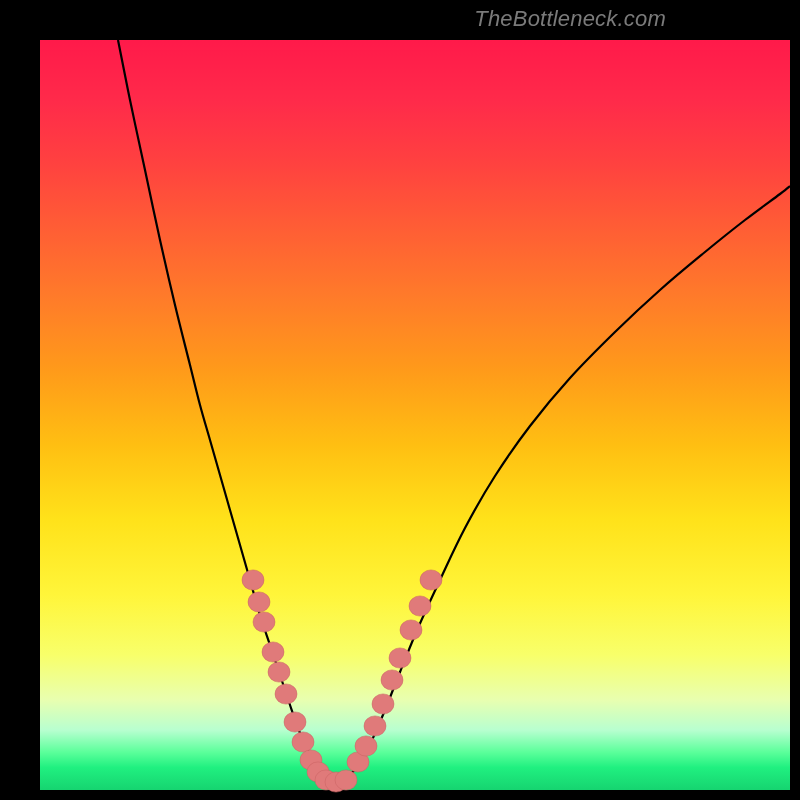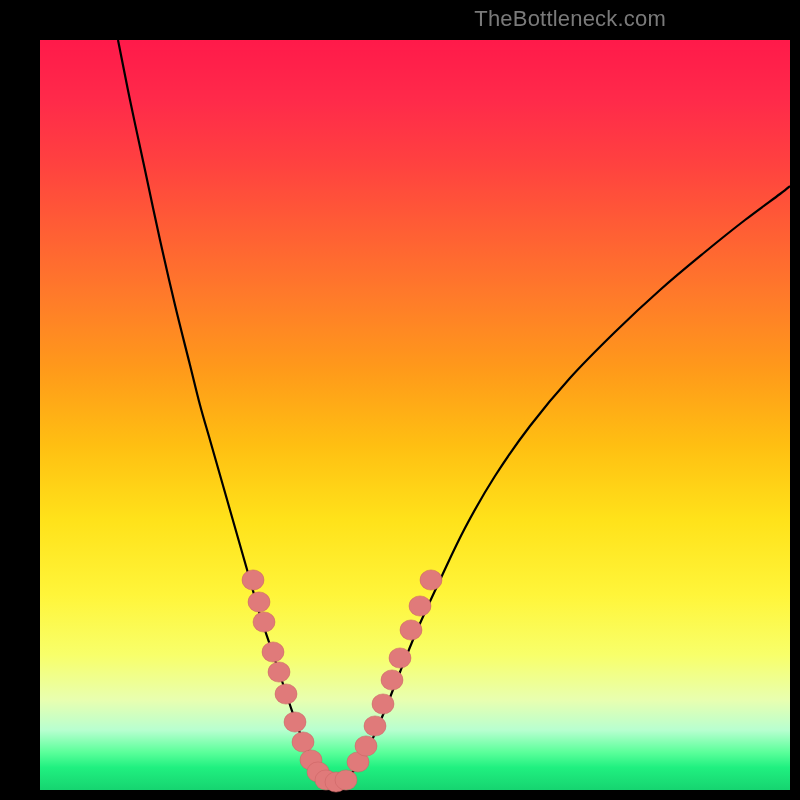--- a/index.html
+++ b/index.html
@@ -9,20 +9,21 @@
     height: 800px;
     background: #000;
     overflow: hidden;
     font-family: Arial, Helvetica, sans-serif;
   }
   .frame {
     position: relative;
     width: 676px;
     height: 800px;
     background: #000;
+    font-style: italic;
   }
   .plot-area {
     position: absolute;
     left: 40px;
     top: 40px;
     width: 750px;
     height: 750px;
     background: linear-gradient(to bottom,
       #ff1a4a 0%,
       #ff2a4a 8%,

